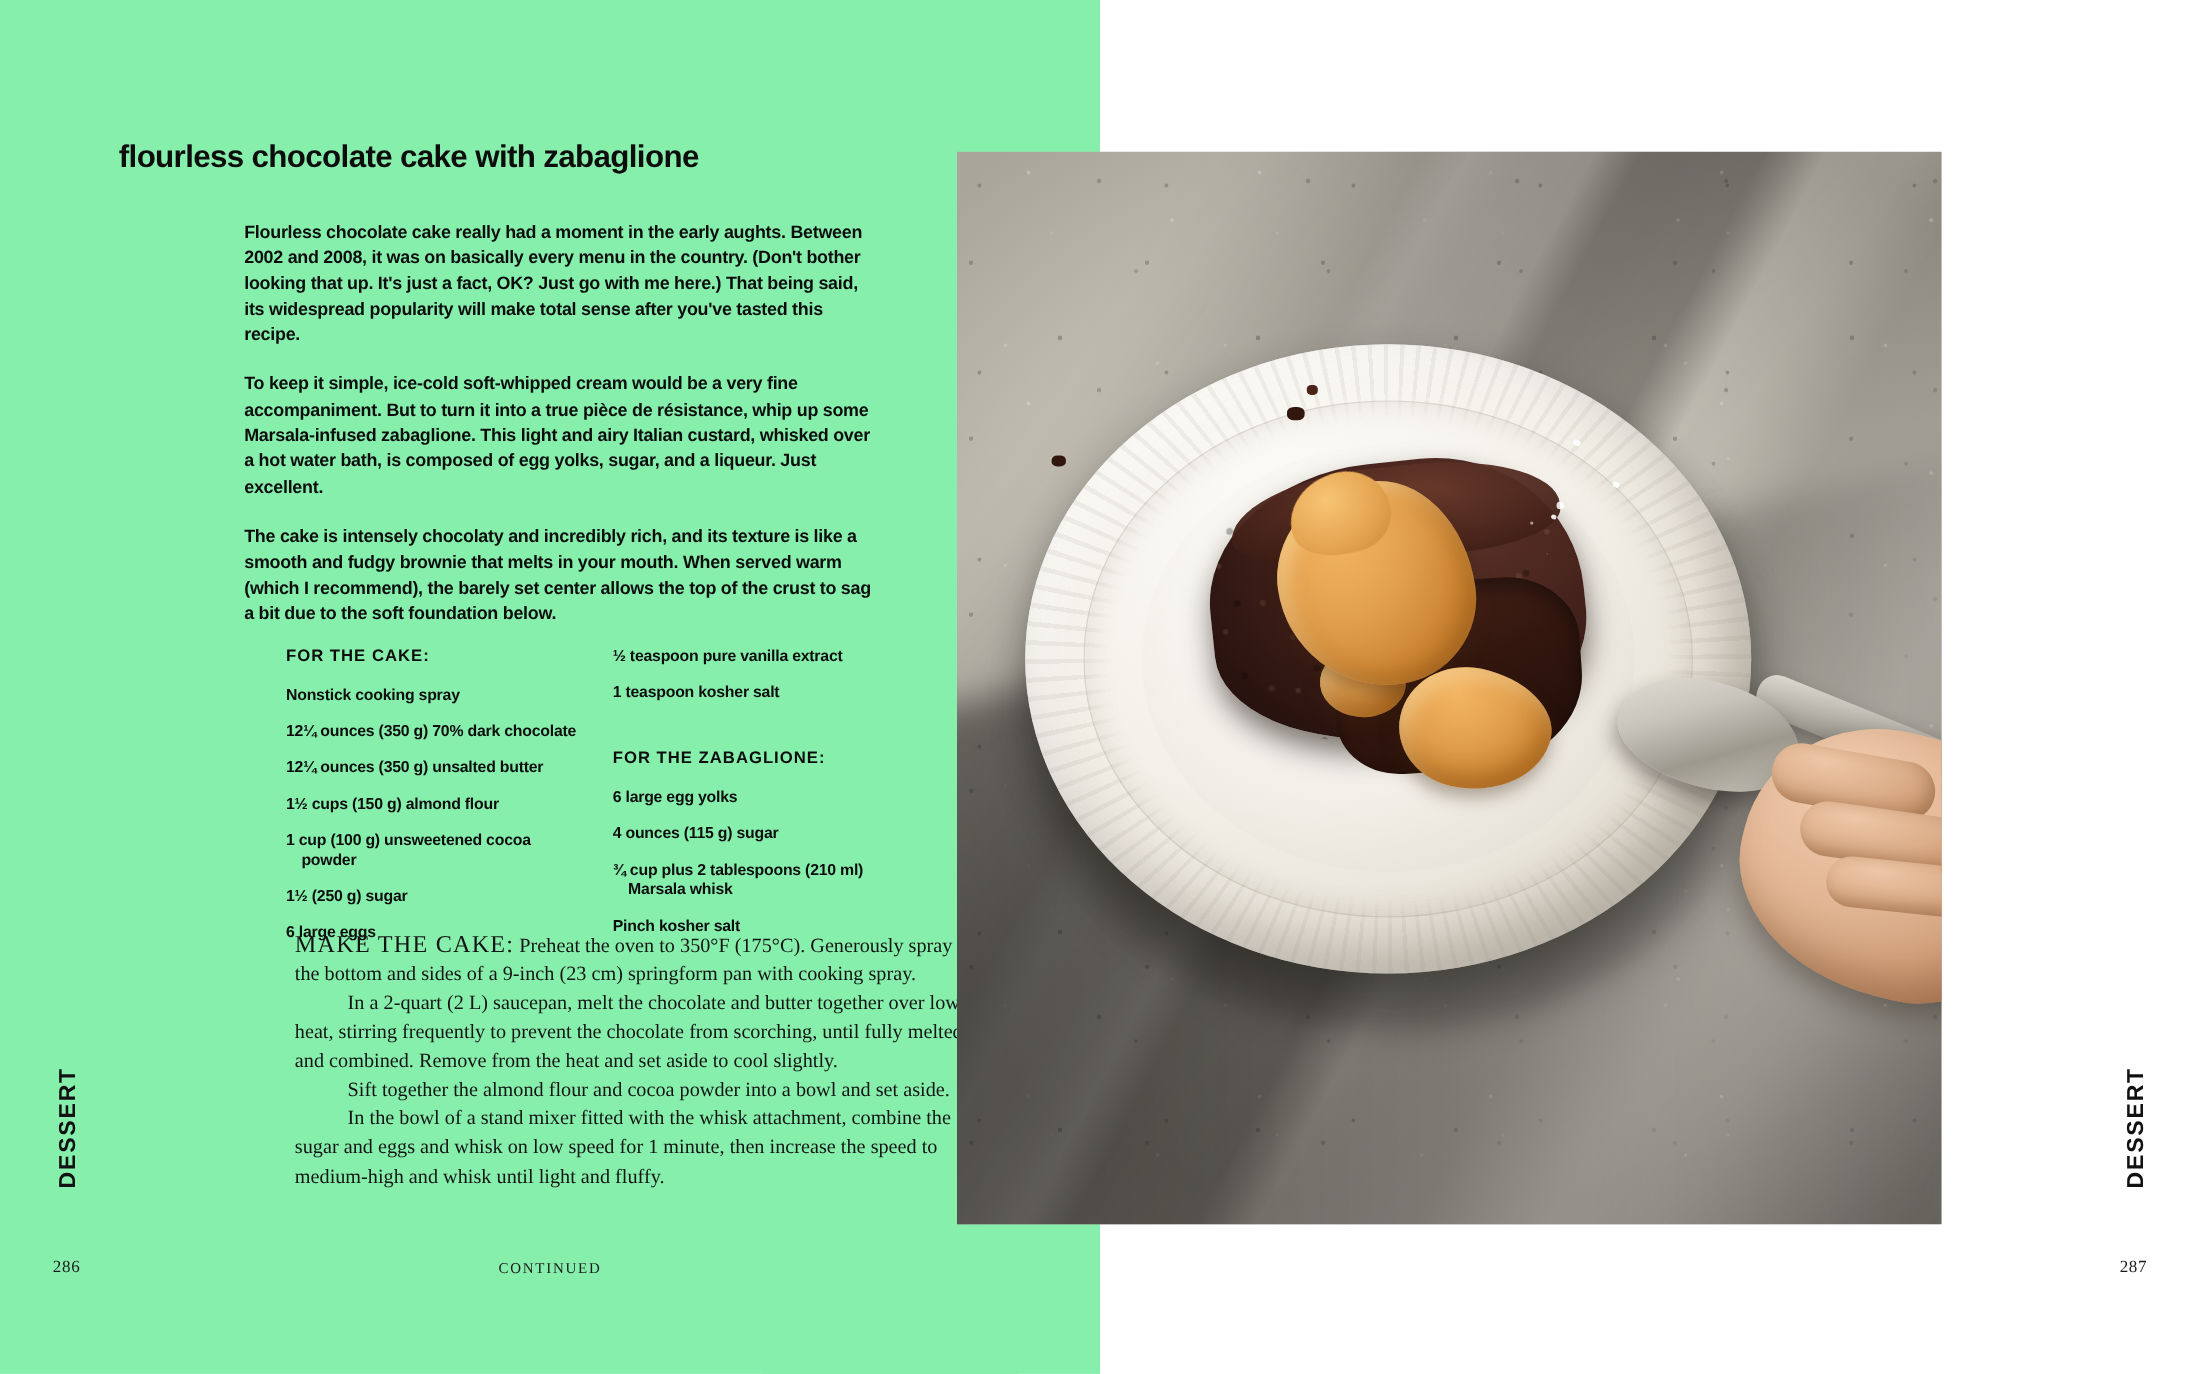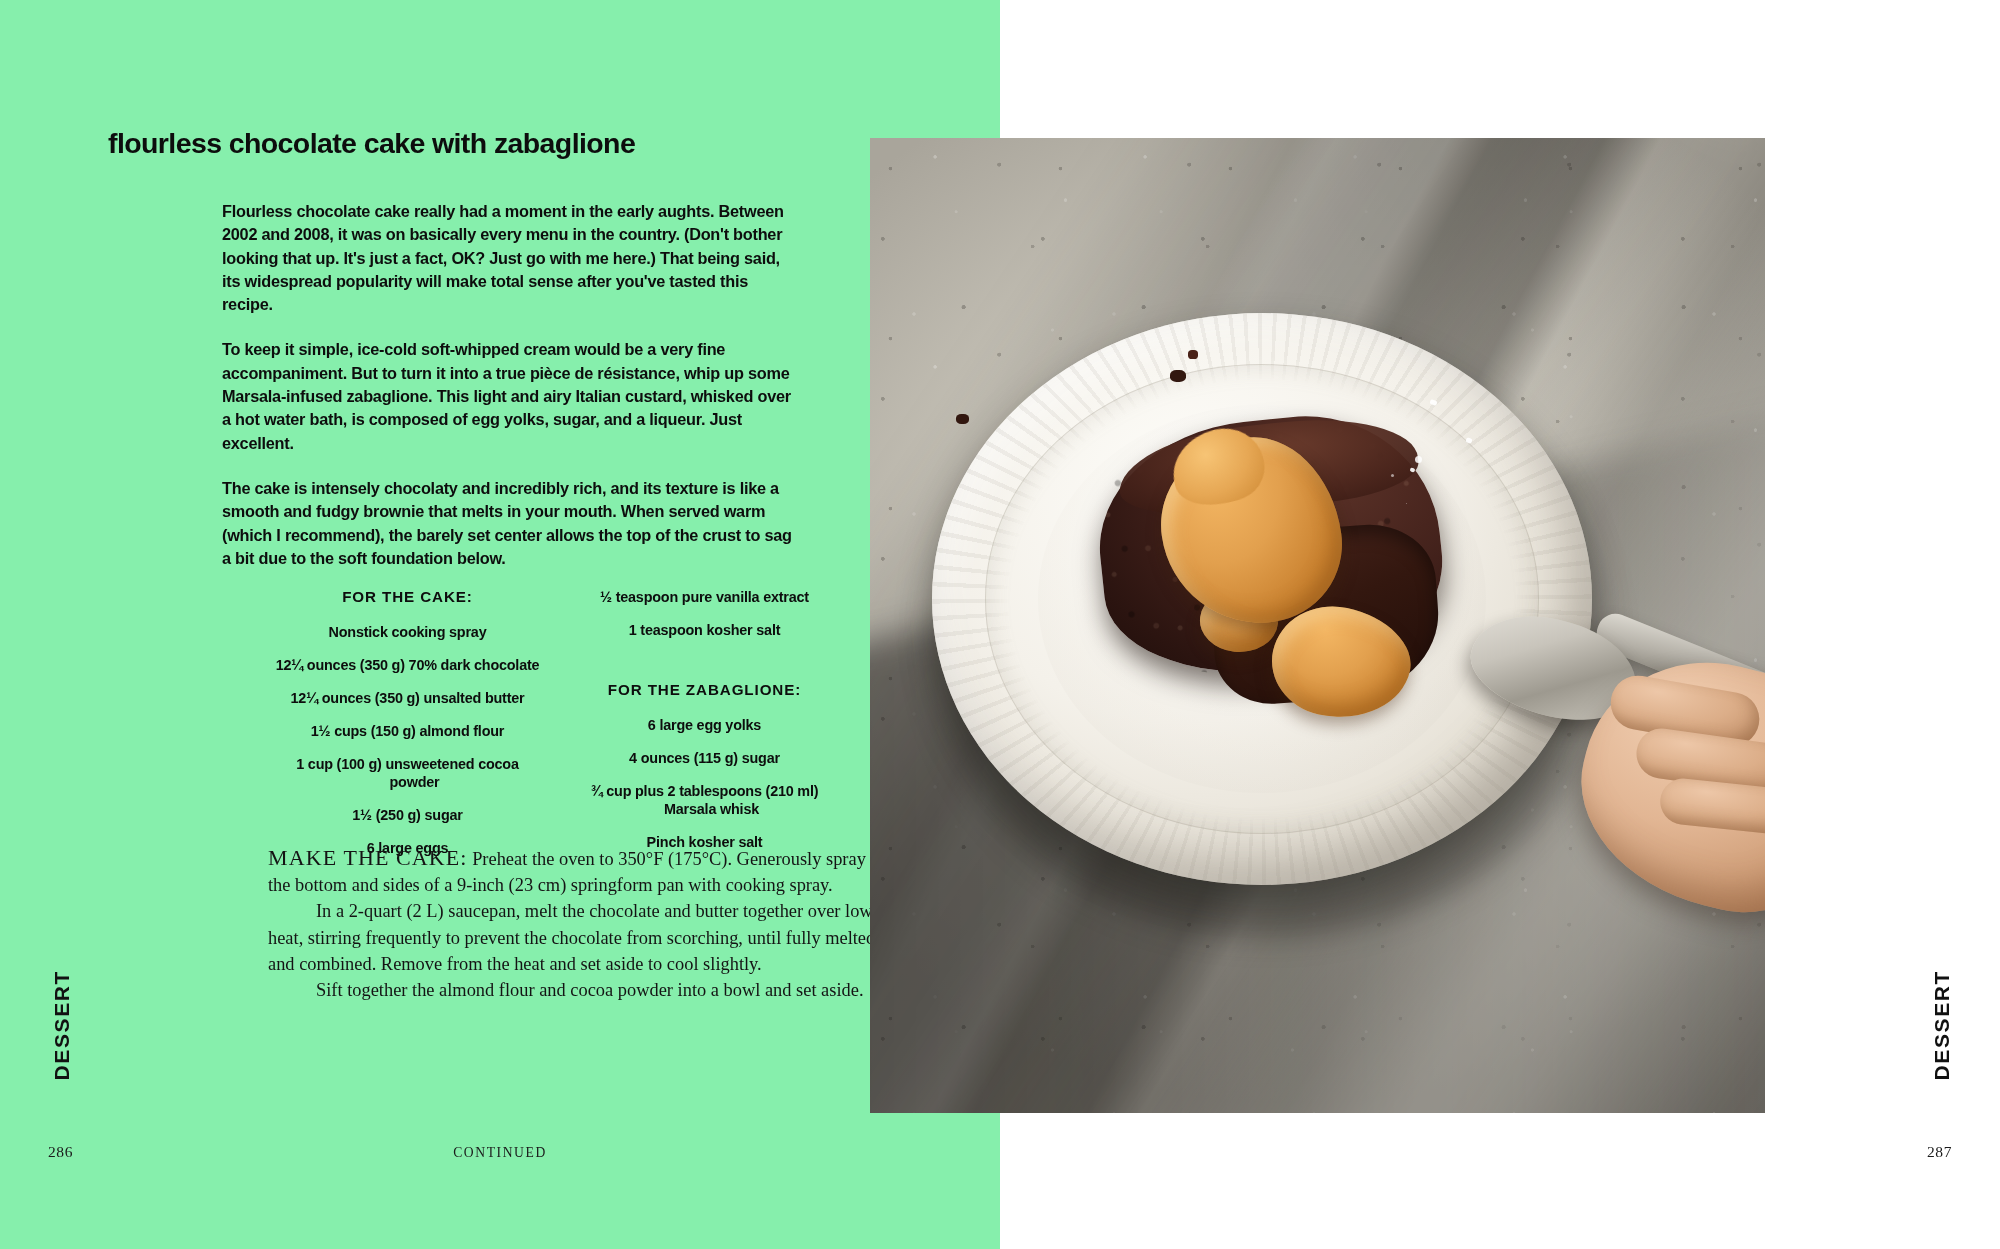--- a/index.html
+++ b/index.html
@@ -65,26 +65,25 @@
     line-height: 23.3px;
     letter-spacing: -0.25px;
     color: #0d0d0d;
   }
   .intro p { margin: 0 0 22px 0; }
   .intro p:last-child { margin-bottom: 0; }
 
   
   .ingredients {
     position: absolute;
-    left: 275px;
+    left: 260px;
     top: 588px;
     width: 600px;
     display: flex;
     gap: 32px;
-    text-align: center;
   }
   .ing-col { width: 265px; }
   .ing-head {
     font-size: 15.2px;
     font-weight: 700;
     letter-spacing: 0.9px;
     color: #0d0d0d;
     margin-bottom: 18px;
     white-space: nowrap;
   }
@@ -475,20 +474,21 @@
           <span>Pinch kosher salt</span>
         </div>
       </div>
 
     </div>
 
     <div class="method">
       <p class="first"><span class="smallcaps">MAKE THE CAKE:</span><span> Preheat the oven to 350°F (175°C). Generously spray the bottom and sides of a 9-inch (23 cm) springform pan with cooking spray.</span></p>
       <p>In a 2-quart (2 L) saucepan, melt the chocolate and butter together over low heat, stirring frequently to prevent the chocolate from scorching, until fully melted and combined. Remove from the heat and set aside to cool slightly.</p>
       <p>Sift together the almond flour and cocoa powder into a bowl and set aside.</p>
+      <p>In the bowl of a stand mixer fitted with the whisk attachment, combine the sugar and eggs and whisk on low speed for 1 minute, then increase the speed to medium-high and whisk until light and fluffy.</p>
     </div>
 
     <div class="dessert-tab dessert-left">DESSERT</div>
 
     <div class="folio folio-left">286</div>
     <div class="continued">CONTINUED</div>
   </div>
 
   <div class="page-right">
 

